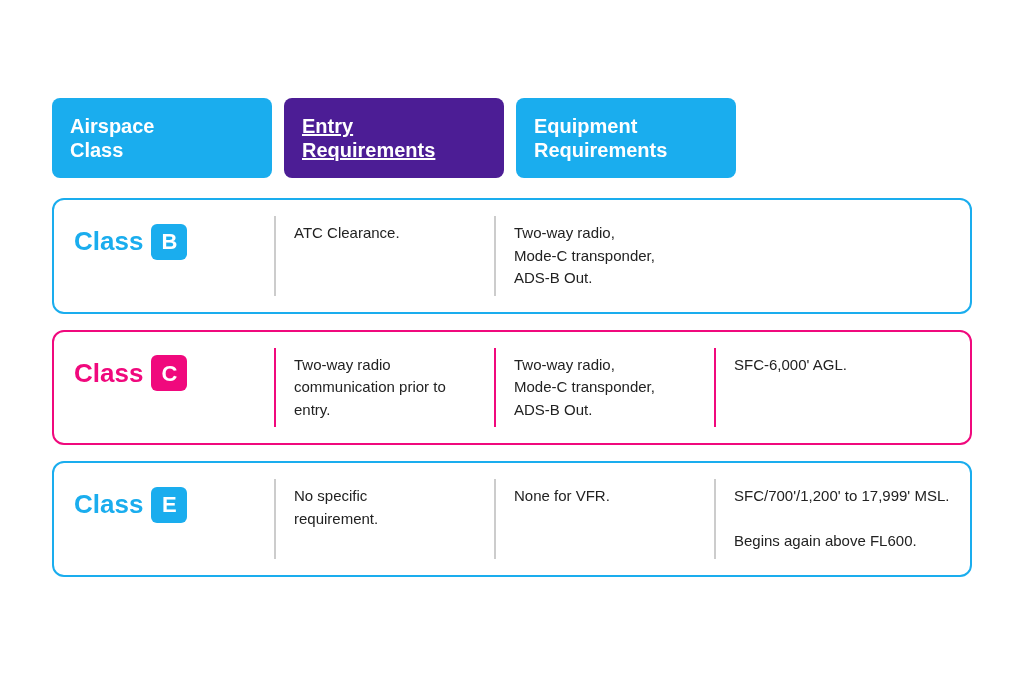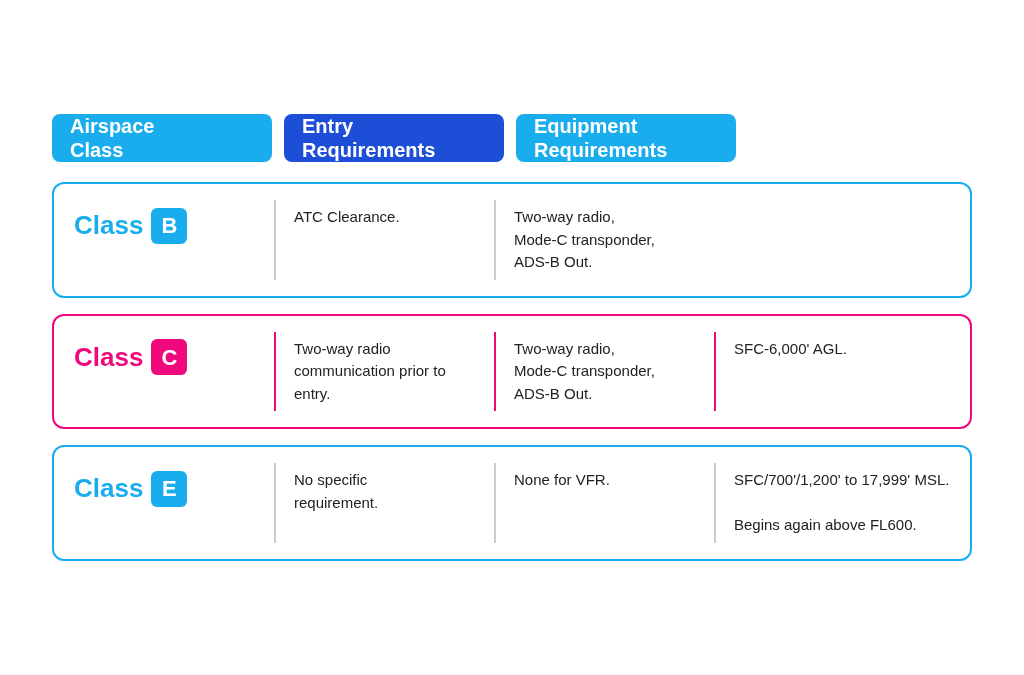--- a/index.html
+++ b/index.html
@@ -18,28 +18,28 @@
     }
     
     .header-row {
       display: grid;
       grid-template-columns: 220px 220px 220px 1fr;
       gap: 12px;
       margin-bottom: 20px;
     }
     .header-cell {
       border-radius: 8px;
-      padding: 0 18px;
+      padding: 16px 18px;
       font-size: 20px;
       font-weight: 800;
       color: #ffffff;
       line-height: 1.2;
     }
     .header-blue { background: #1AADEE; }
-    .header-pink { background: #1d4ed8; }
+    .header-pink { background: #4c1d95; text-decoration: underline; }
 
     
     .data-rows {
       display: flex;
       flex-direction: column;
       gap: 16px;
     }
     .data-row {
       border-radius: 12px;
       border: 2.5px solid #1AADEE;

